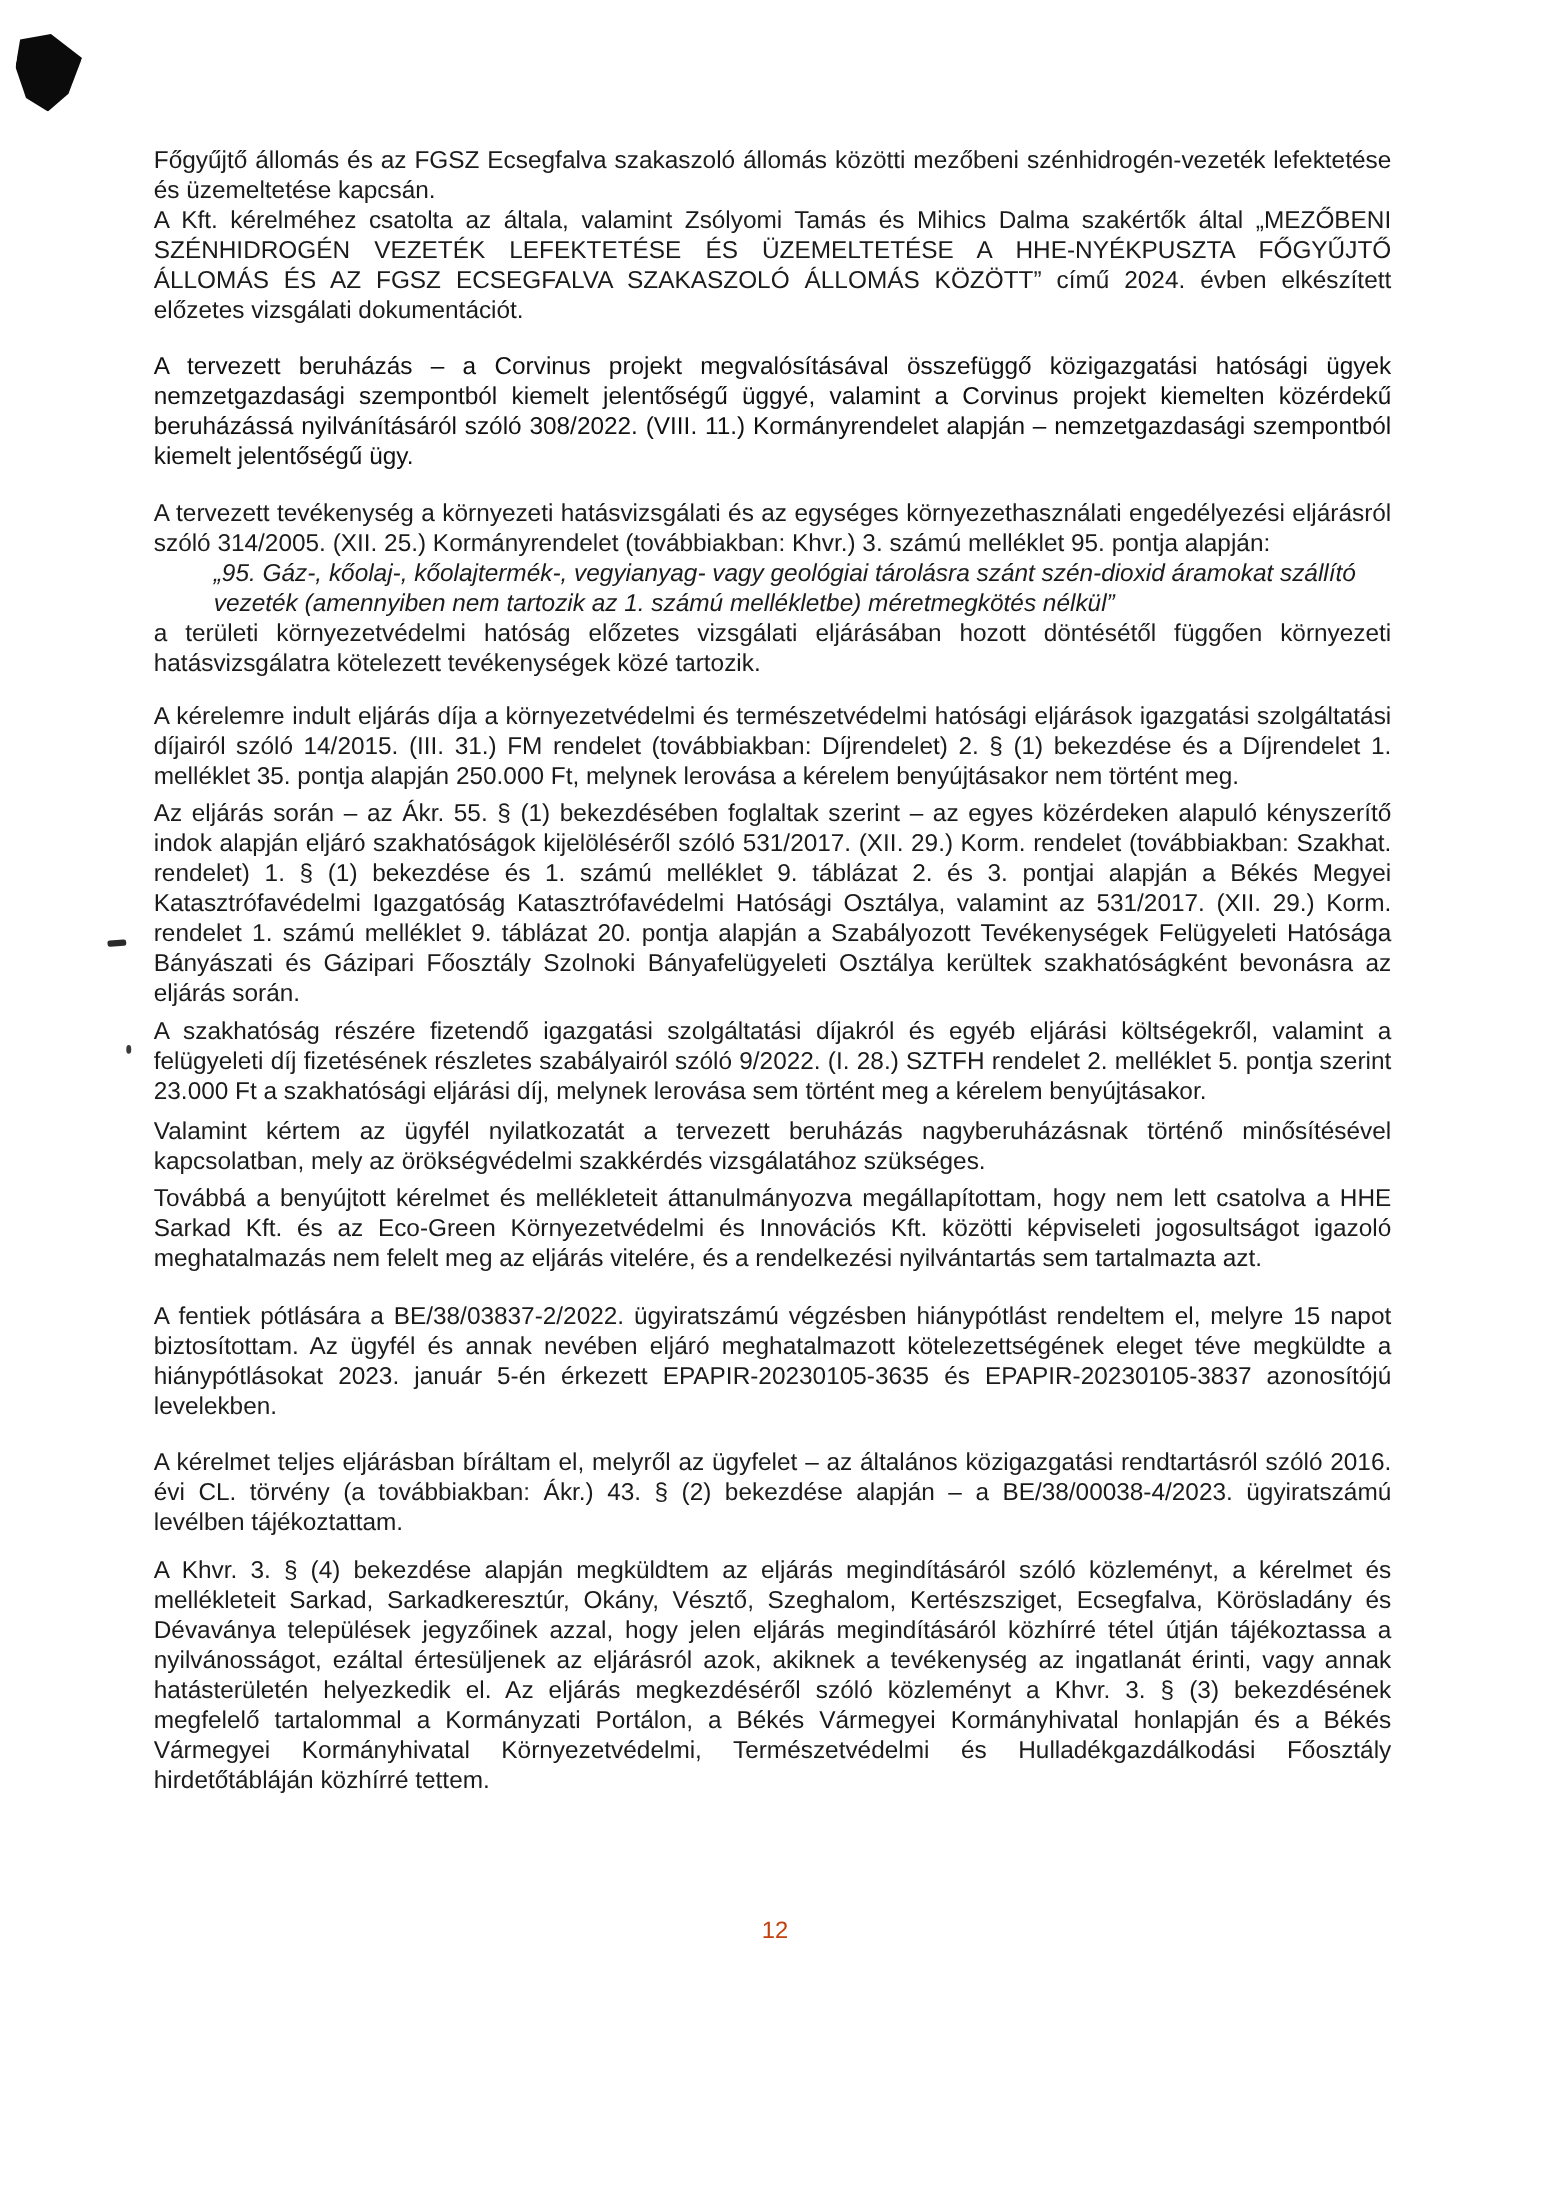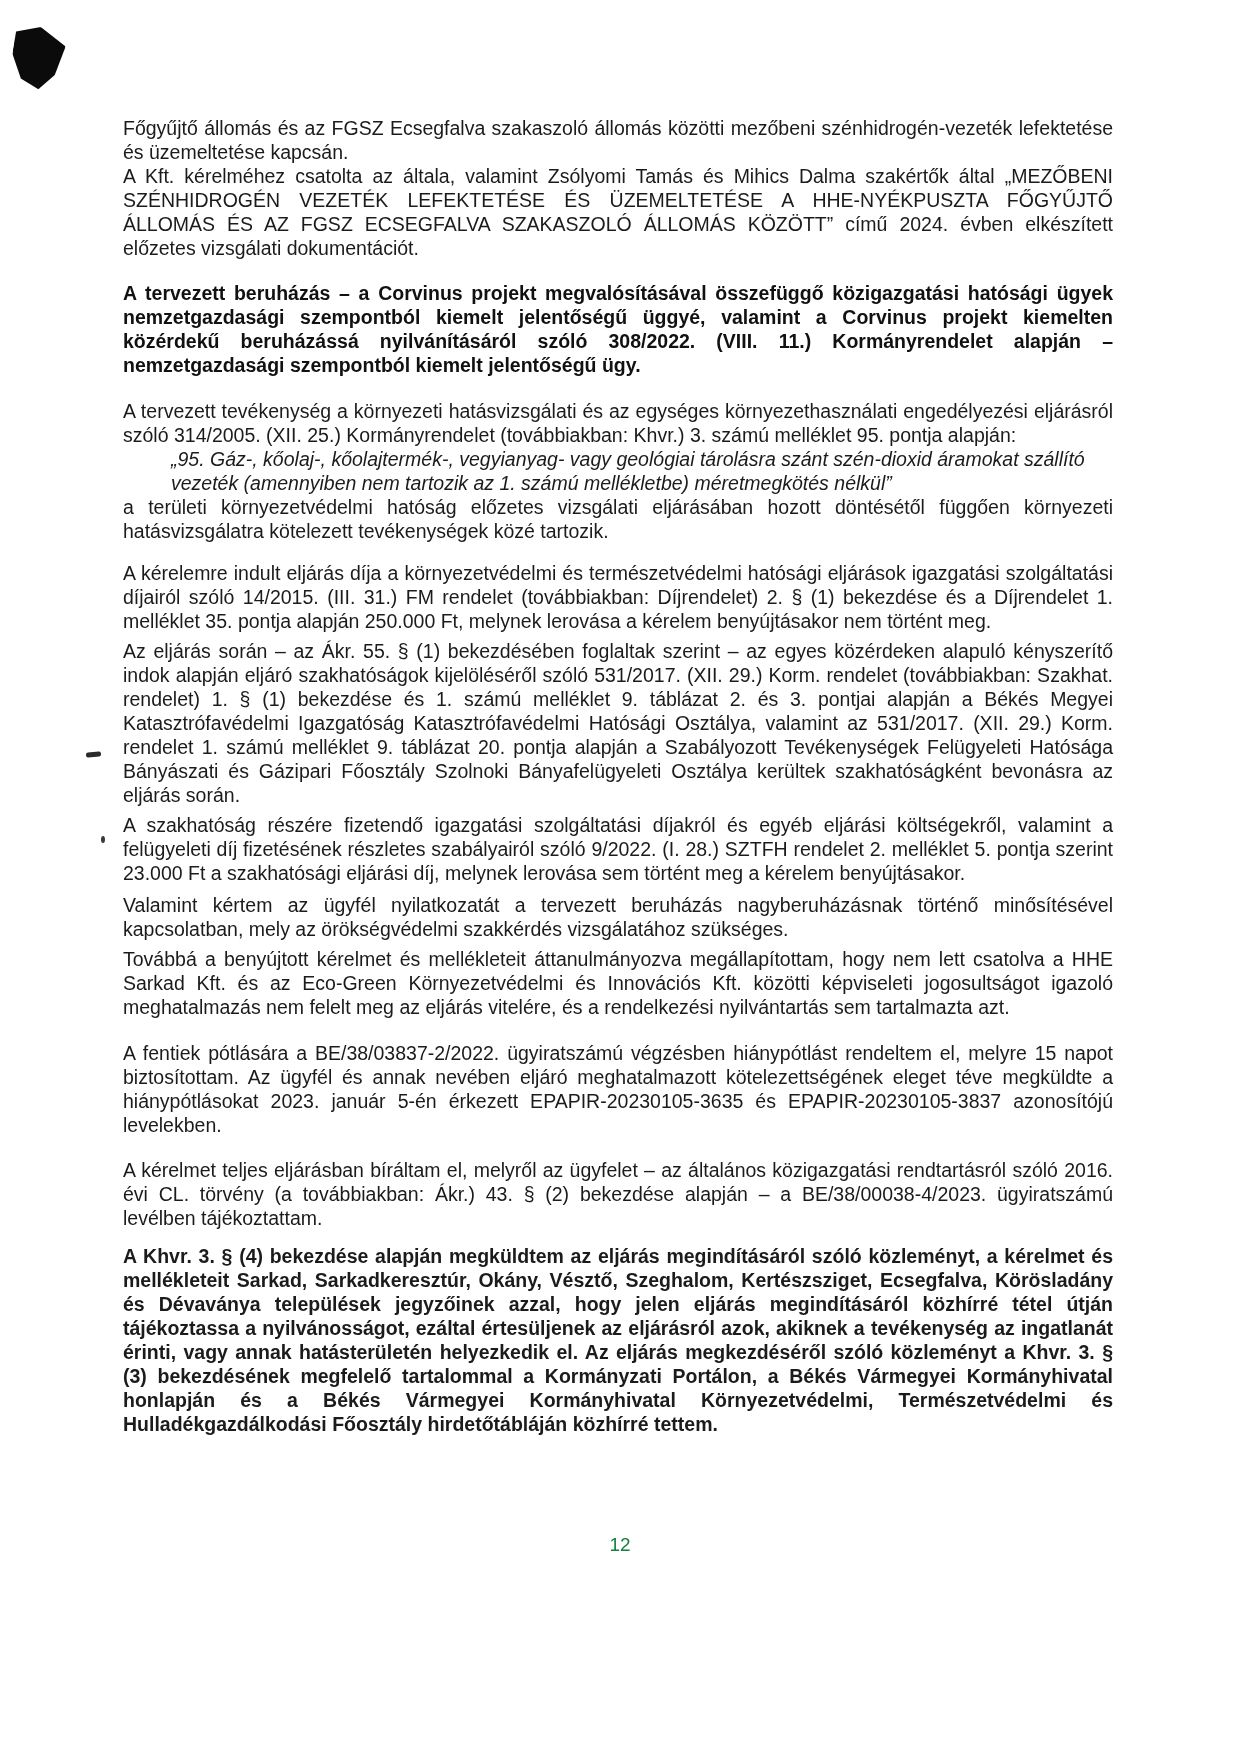--- a/index.html
+++ b/index.html
@@ -17,40 +17,40 @@
     left: 123px;
     top: 116px;
     width: 990px;
   }
   .para {
     margin: 0;
     font-size: 19.5px;
     line-height: 24px;
     text-align: justify;
   }
-  .para.bold { font-weight: 700; color: #111; }
+  .para.bold { font-weight: 400; color: #111; }
   .para.quote {
     margin-left: 48px;
     font-style: italic;
     text-align: left;
   }
   .gap-lg  { margin-top: 21px; }
   .gap-lg2 { margin-top: 22px; }
   .gap-md  { margin-top: 18px; }
-  .gap-md2 { margin-top: 14px; font-weight: bold; }
+  .gap-md2 { margin-top: 14px; }
   .gap-sm  { margin-top: 6px; }
   .gap-sm2 { margin-top: 8px; }
   .page-number {
     position: absolute;
     left: 0;
     top: 1534px;
     width: 1240px;
     text-align: center;
     font-size: 19px;
-    color: #15803d;
+    color: #c2410c;
   }
   
   .corner-blot {
     position: absolute;
     left: 12px;
     top: 27px;
     width: 52px;
     height: 62px;
     background: #0b0b0b;
     clip-path: polygon(2% 12%, 48% 0%, 100% 26%, 86% 74%, 58% 100%, 22% 86%, 0% 48%);

